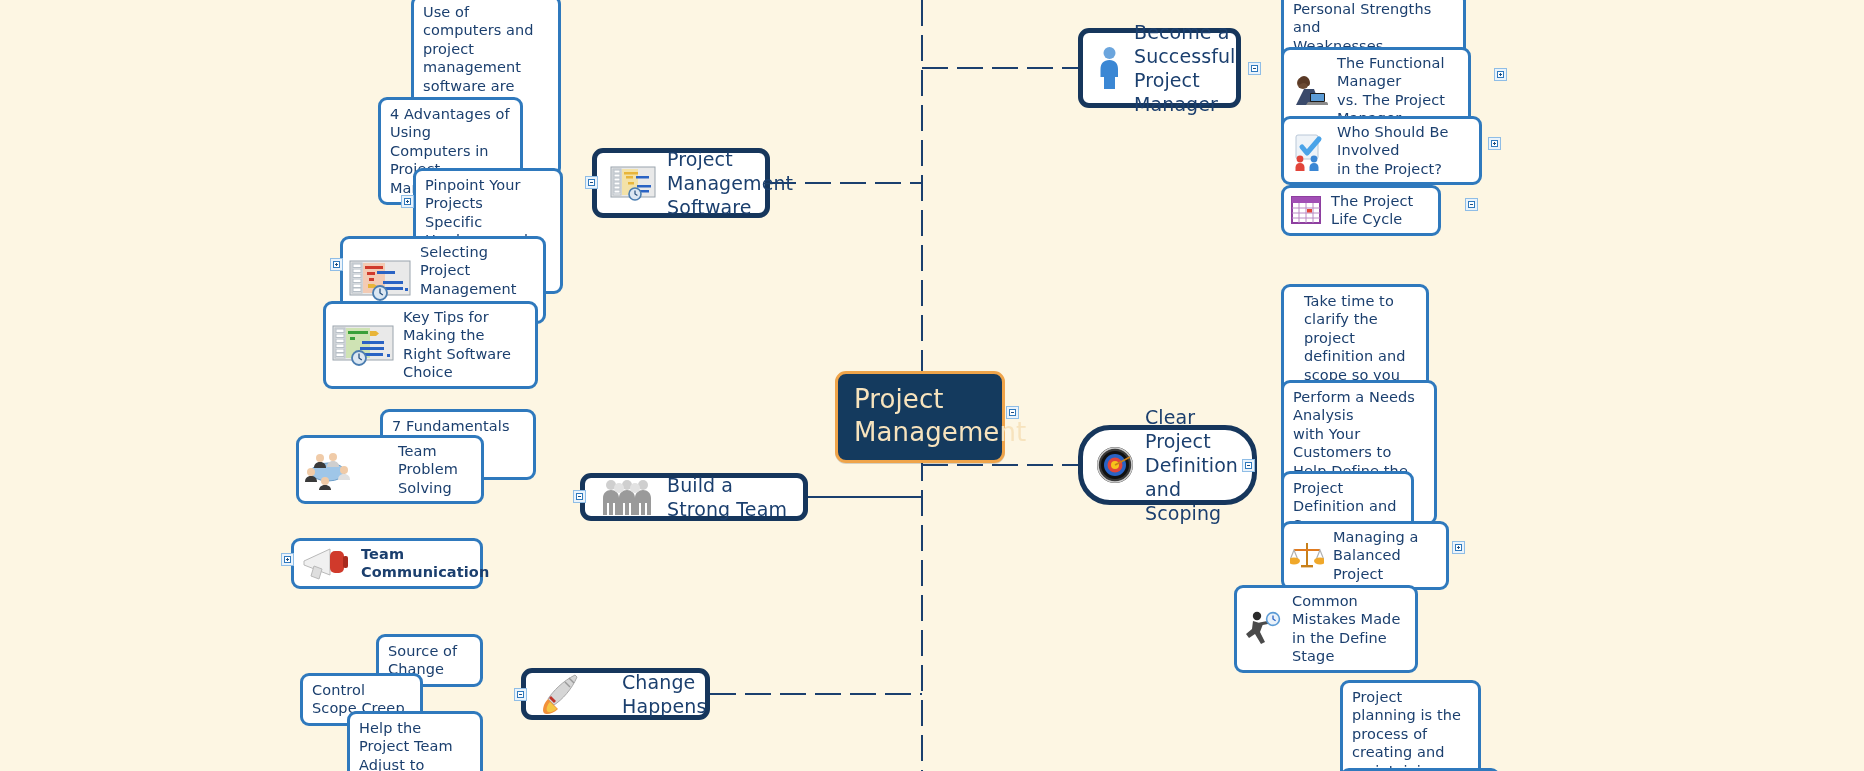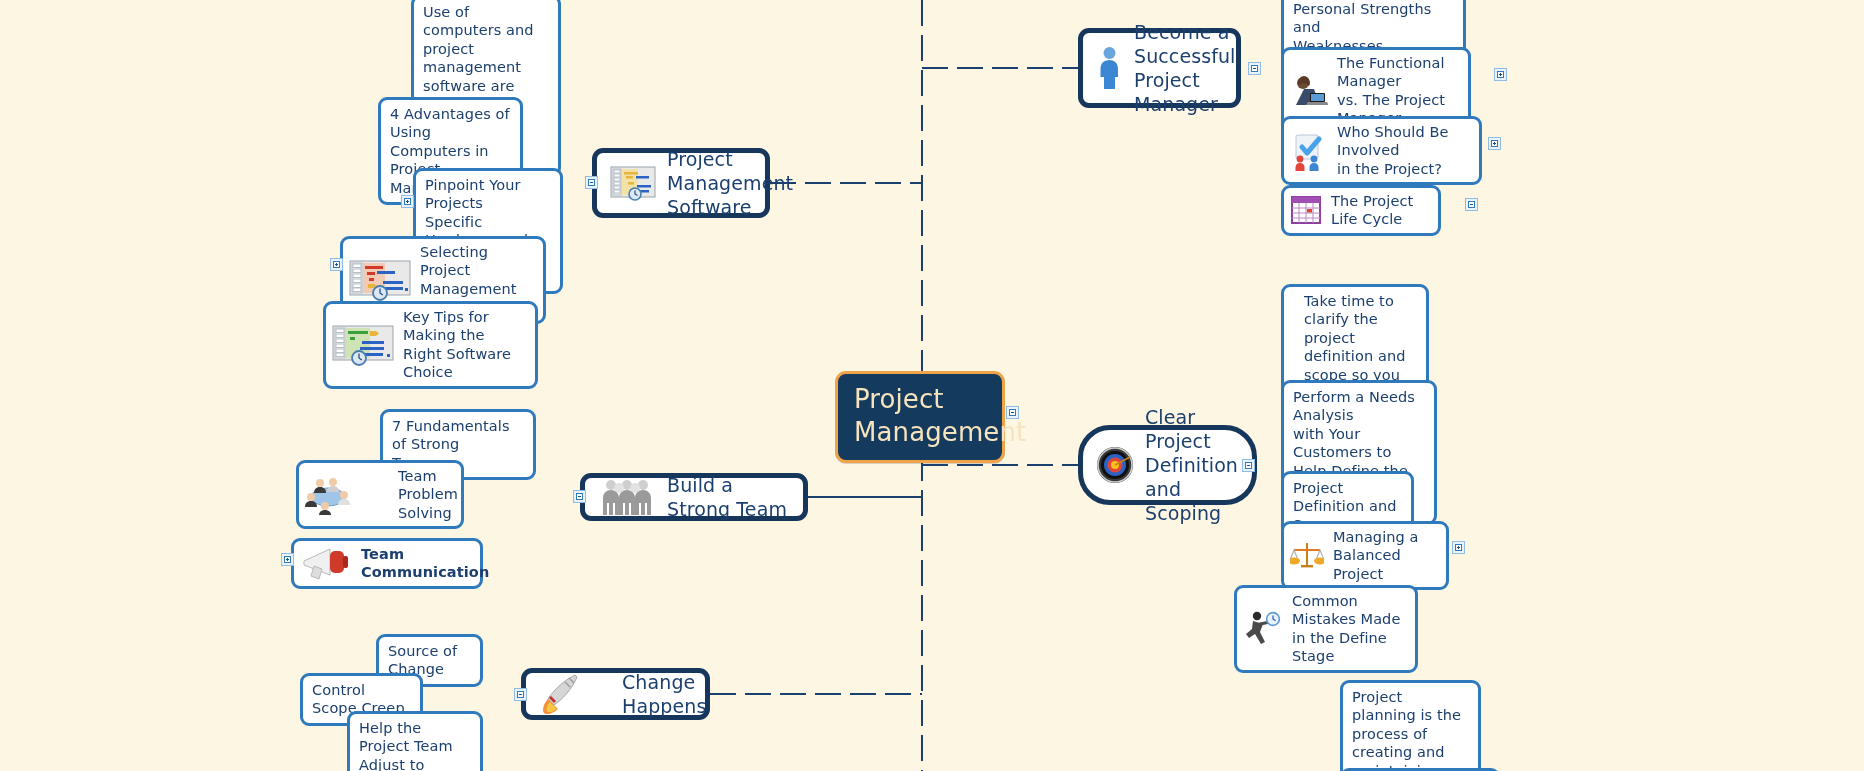--- a/index.html
+++ b/index.html
@@ -395,21 +395,21 @@
   </div>
   <div class="exp minus" style="left:573px;top:490px;">
       <i></i>
     </div>
 
   <div class="node leaf" style="left:380px;top:409px;width:156px;">
     <span class="txt">7 Fundamentals of Strong
 Team</span>
   </div>
 
-  <div class="node leaf ico" style="left:296px;top:460px;width:168px;gap:47px;">
+  <div class="node leaf ico" style="left:296px;top:435px;width:188px;gap:47px;">
     <svg class="ic" width="46" height="40" viewBox="0 0 46 40">
       <ellipse cx="23" cy="22" rx="17" ry="9" fill="#9fc6e8" stroke="#6d9ec8"></ellipse>
       <g>
         <circle cx="15" cy="8" r="4" fill="#f0cba8"></circle>
           <path d="M15 12c-4 0-6 2.5-6 6h12c0-3.5-2-6-6-6z" fill="#3a3a3a"></path>
         <circle cx="28" cy="7" r="4" fill="#f0cba8"></circle>
           <path d="M28 11c-4 0-6 2.5-6 6h12c0-3.5-2-6-6-6z" fill="#cfcfcf"></path>
         <circle cx="6" cy="22" r="4" fill="#f0cba8"></circle>
           <path d="M6 26c-4 0-6 2.5-6 6h12c0-3.5-2-6-6-6z" fill="#3a3a3a"></path>
         <circle cx="39" cy="20" r="4" fill="#f0cba8"></circle>

